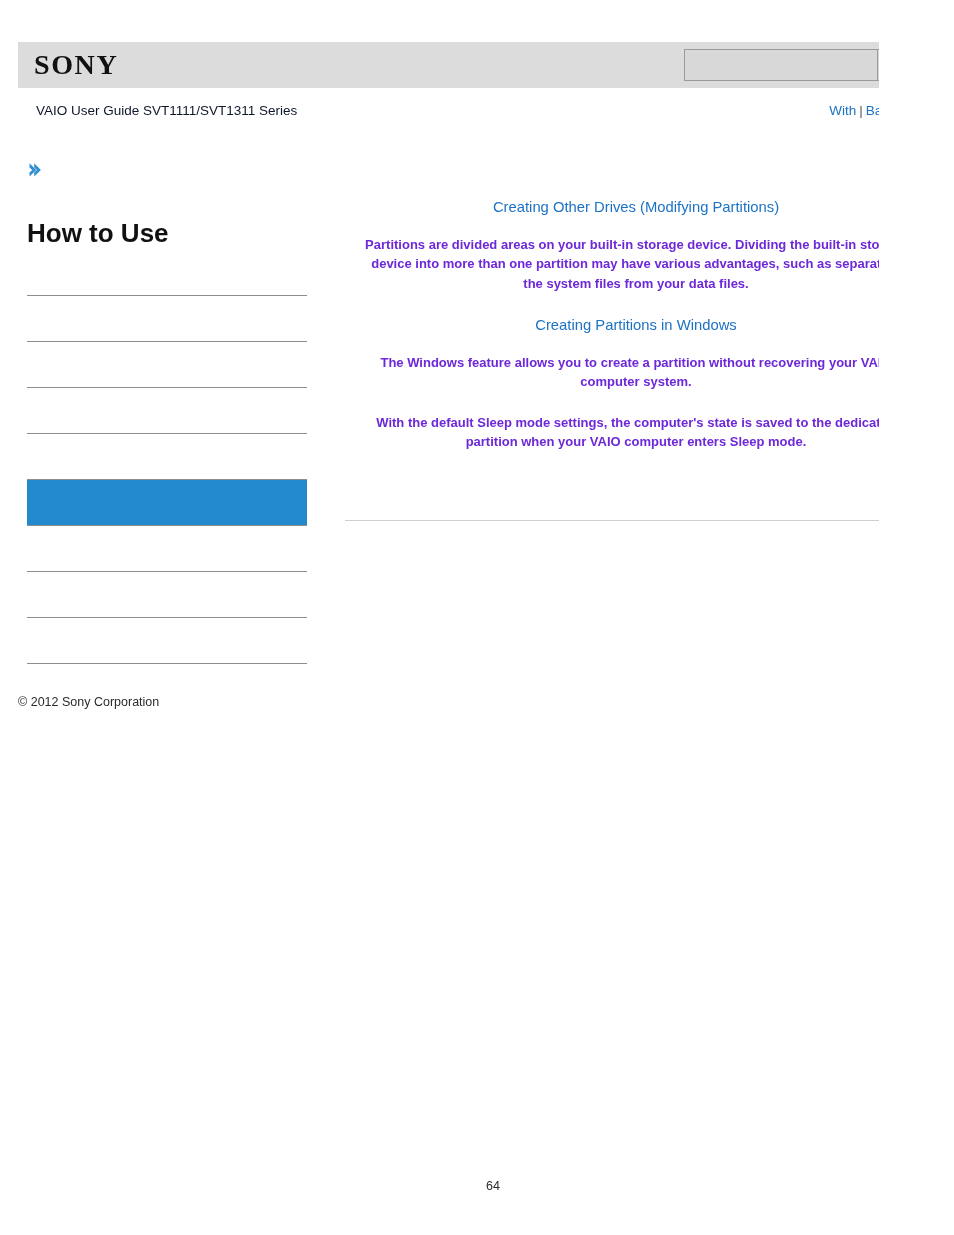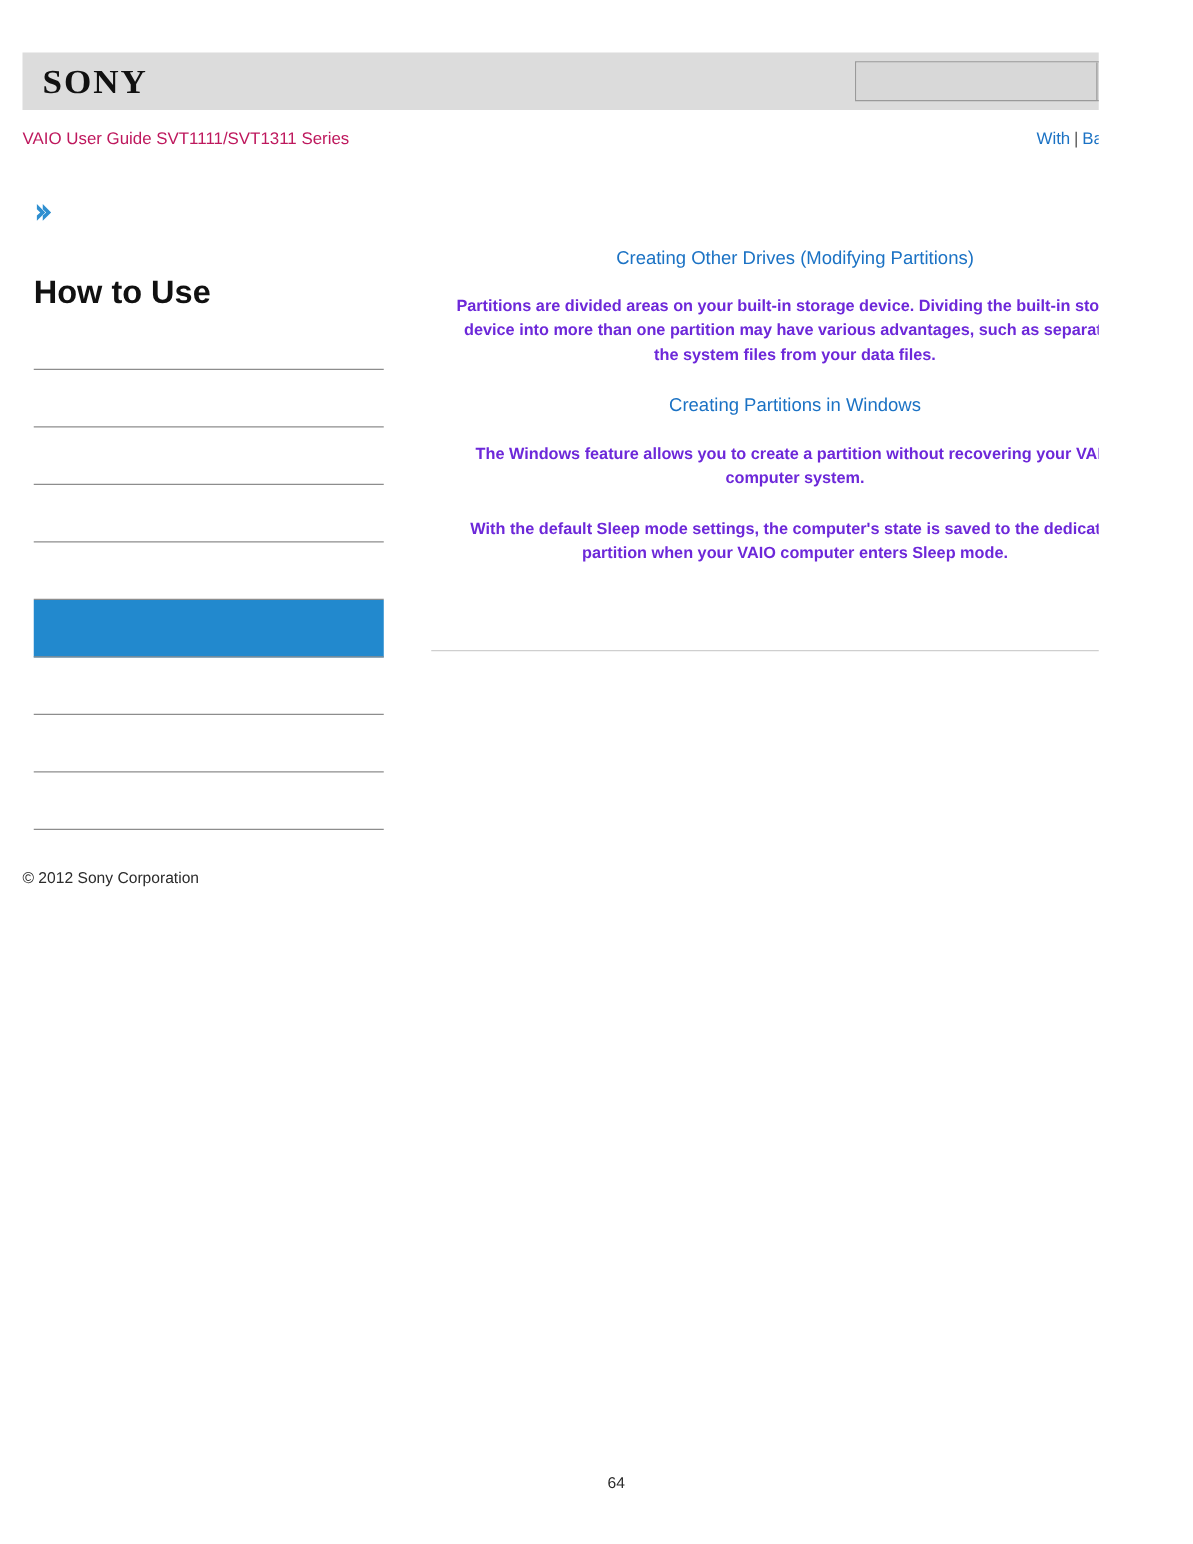--- a/index.html
+++ b/index.html
@@ -96,24 +96,24 @@
   
   .crumb-row {
     position: absolute;
     left: 18px;
     top: 101px;
     width: 918px;
     height: 20px;
   }
   .crumb-title {
     position: absolute;
-    left: 0;
+    left: 18px;
     top: 0;
     font-size: 13.5px;
-    color: #be185d;
+    color: #0f172a;
     line-height: 20px;
     white-space: nowrap;
   }
   .crumb-links {
     position: absolute;
     right: 0;
     top: 0;
     line-height: 20px;
     font-size: 13.5px;
     white-space: nowrap;

